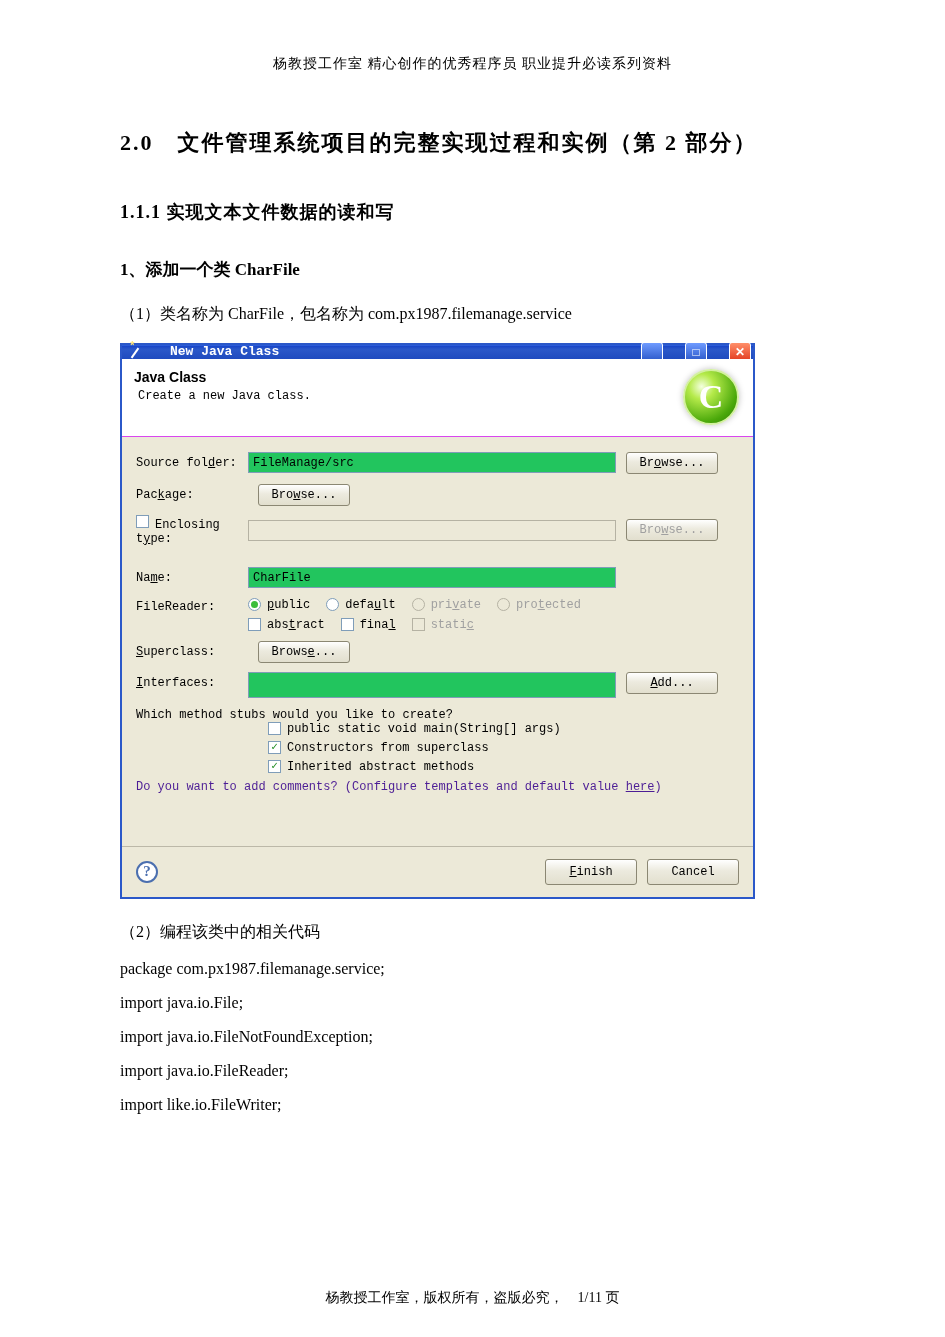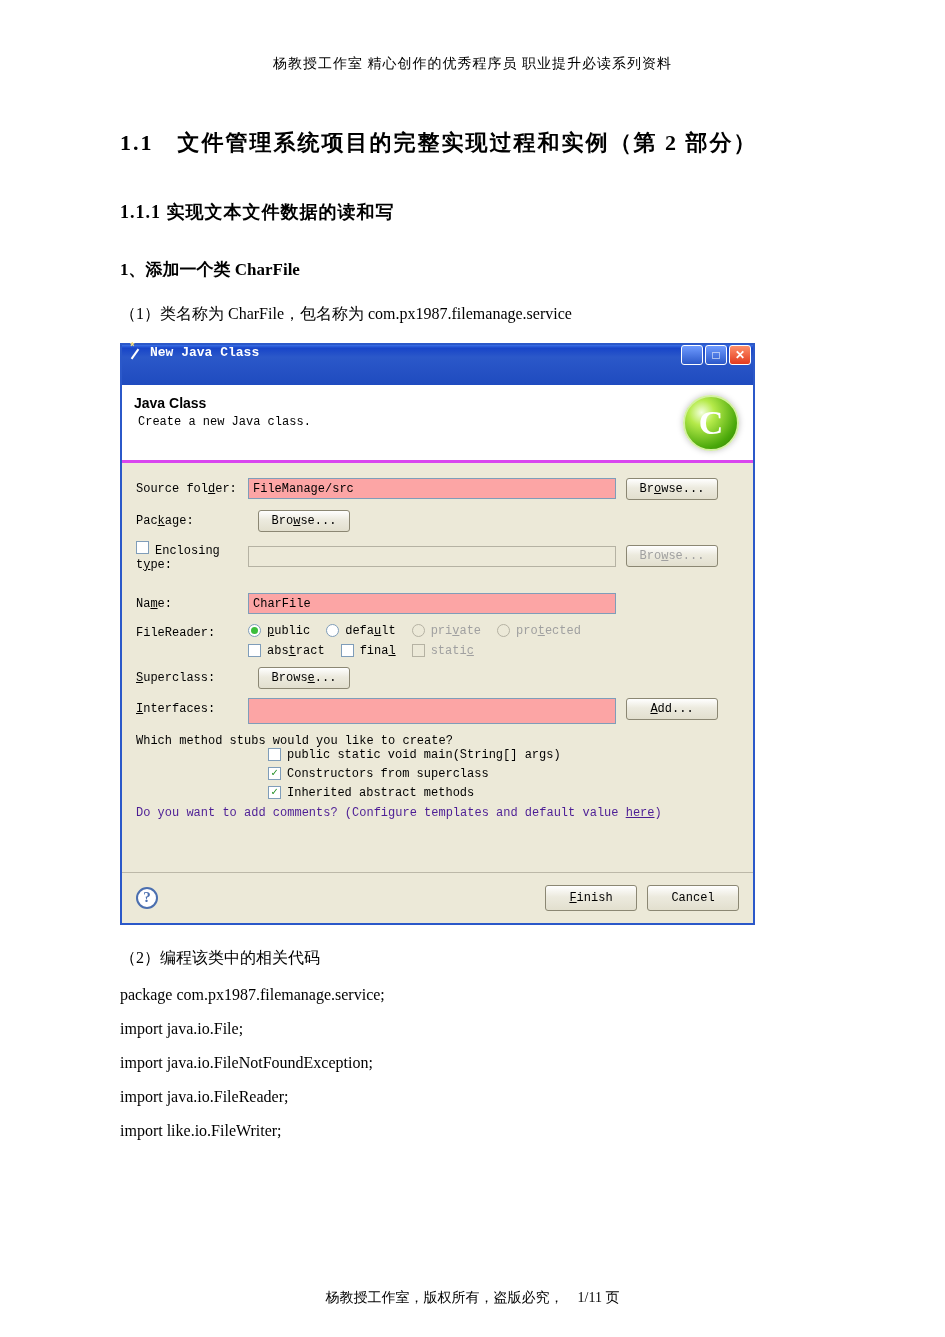--- a/index.html
+++ b/index.html
@@ -54,26 +54,28 @@
     width: 635px;
     margin: 4px 0 20px 0;
     border: 2px solid #2b58c9;
     background: #ece9d8;
     font-family: "Tahoma","SimSun",sans-serif;
     font-size: 12px;
   }
   .titlebar {
     background: linear-gradient(to bottom,#3a6fe6 0%,#1845c8 8%,#2b58c9 30%,#1f4bbf 100%);
     color: #fff;
-    height: 40px;
+    height: 14px;
     display: flex;
+    align-items: center;
     padding: 0 2px 0 6px;
     font-family: "Courier New",monospace;
     font-weight: bold;
     font-size: 13px;
+    gap: 20px;
   }
   .titlebar .wand {
     display: inline-block;
     width: 16px; height: 16px;
     margin-right: 6px;
     position: relative;
   }
   .titlebar .wand::before {
     content:""; position:absolute; width:2px; height:12px; background:#fff;
     left:6px; top:3px; transform:rotate(35deg);
@@ -98,21 +100,21 @@
   }
   .winbtn.close {
     background: linear-gradient(to bottom,#ff8f6a,#e23b1f);
     color:#fff;
   }
   .winbtn.min span{position:relative;top:4px;}
 
   .banner {
     background: #fff;
     padding: 10px 12px 18px 12px;
-    border-bottom: 3px solid #d946ef;
+    border-bottom: 1px solid #d946ef;
     position: relative;
     min-height: 78px;
   }
   .banner-title { font-size: 14px; font-weight: bold; margin-bottom: 4px; font-family:"Tahoma",sans-serif;}
   .banner-sub { font-size: 12px; padding-left: 4px; font-family:"Courier New",monospace;}
   .banner-icon {
     position: absolute; right: 14px; top: 10px;
     width: 56px; height: 56px; border-radius: 50%;
     background: radial-gradient(circle at 32% 30%, #f4ffe0 0%, #b5ea4a 25%, #4aa80a 70%, #2a7a00 100%);
     border: 2px solid #d3f0a0;
@@ -131,21 +133,21 @@
     display: flex;
     align-items: center;
     margin-bottom: 8px;
     min-height: 24px;
   }
   .form-label { width: 112px; }
   .form-label .ul { text-decoration: underline; }
   .form-input {
     height: 21px;
     border: 1px solid #7f9db9;
-    background: #fca5a5;
+    background: #22c55e;
     padding: 2px 4px;
     font-family: inherit;
     font-size: 12px;
     flex: 1;
     max-width: 368px;
   }
   .form-input.disabled { background:#ece9d8; color:#888; border-color:#b5b2a3; }
   .form-input.tall { height: 26px; }
   .btn {
     height: 22px;
@@ -219,21 +221,21 @@
     text-align: center;
     font-family: "KaiTi","STKaiti",serif;
     font-size: 14px;
   }
 </style>
 </head>
 <body>
 
 <div class="page-header">杨教授工作室  精心创作的优秀程序员  职业提升必读系列资料</div>
 
-<div class="h1">1.1　文件管理系统项目的完整实现过程和实例（第 2 部分）</div>
+<div class="h1">2.0　文件管理系统项目的完整实现过程和实例（第 2 部分）</div>
 <div class="h2">1.1.1 实现文本文件数据的读和写</div>
 <div class="h3">1、添加一个类 CharFile</div>
 <div class="para">（1）类名称为 CharFile，包名称为 com.px1987.filemanage.service</div>
 
 <div class="dialog">
   <div class="titlebar">
     <span class="wand"></span>
     <span>New Java Class</span>
     <span class="spacer"></span>
     <div class="winbtn min">

